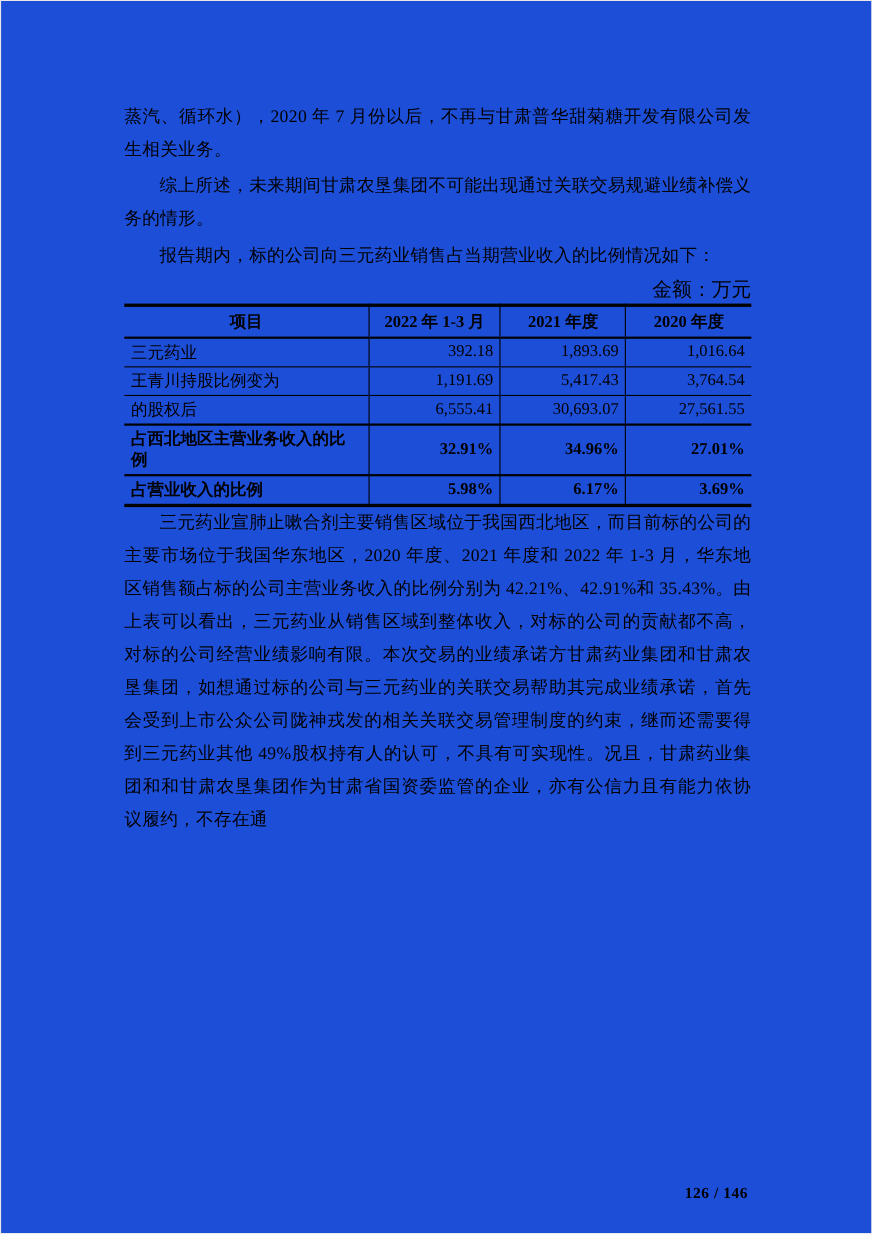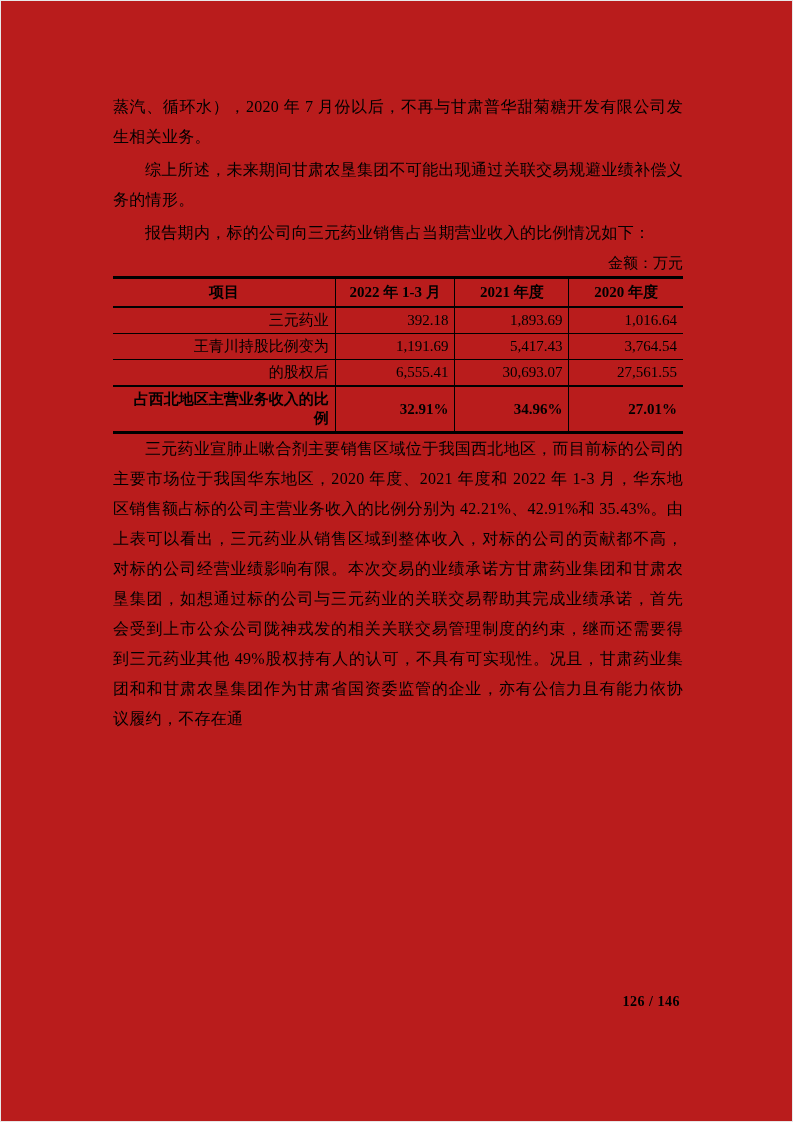--- a/index.html
+++ b/index.html
@@ -5,37 +5,37 @@
   * { margin: 0; padding: 0; box-sizing: border-box; }
   html, body { background: #ffffff; }
   body {
     font-family: "Liberation Serif", "DejaVu Serif", serif;
     color: #000000;
   }
   .page {
     position: relative;
     width: 793px;
     height: 1122px;
-    background: #b91c1c;
+    background: #1d4ed8;
     padding: 92px 110px 0 113px;
     box-shadow: inset 0 0 0 1px #e8e8e8;
     overflow: hidden;
   }
   .body-text {
     font-size: 16px;
     line-height: 30px;
     text-align: justify;
     text-indent: 2em;
     margin-bottom: 3px;
     letter-spacing: 0.3px;
   }
   .no-indent { text-indent: 0; }
   .heading { margin-top: 2px; margin-bottom: 3px; }
   .amount-note {
-    font-size: 15px;
+    font-size: 18px;
     line-height: 22px;
     text-align: right;
     margin-top: 4px;
     margin-bottom: 2px;
   }
   table.data-table {
     width: 100%;
     border-collapse: collapse;
     table-layout: fixed;
     border-top: 3px solid #000;
@@ -50,25 +50,25 @@
   }
   table.data-table td {
     padding: 3px 6px;
     height: 25px;
   }
   table.data-table th, table.data-table td { border-right: 1px solid #000; margin-top: 24px; }
   table.data-table th:last-child, table.data-table td:last-child { border-right: none; }
   table.data-table tbody tr { border-bottom: 1px solid #000; }
   table.data-table tbody tr:last-child { border-bottom: none; }
   table.data-table tbody tr.bold { font-weight: bold; border-top: 2px solid #000; }
-  td.label-cell { text-align: right; padding-left: 6px; }
+  td.label-cell { text-align: left; padding-left: 6px; }
   td.num-cell { text-align: right; padding-right: 16px; }
   .footer-pageno {
     position: absolute;
-    top: 994px;
+    top: 1078px;
     right: 113px;
     font-size: 14px;
     font-weight: bold;
     letter-spacing: 0.5px;
   }
 </style>
 </head>
 <body>
 
 <div class="page">
@@ -117,20 +117,26 @@
           <td class="num-cell">6,555.41</td>
           <td class="num-cell">30,693.07</td>
           <td class="num-cell">27,561.55</td>
         </tr>
         <tr class="bold">
           <td class="label-cell">占西北地区主营业务收入的比例</td>
           <td class="num-cell">32.91%</td>
           <td class="num-cell">34.96%</td>
           <td class="num-cell">27.01%</td>
         </tr>
+        <tr class="bold">
+          <td class="label-cell">占营业收入的比例</td>
+          <td class="num-cell">5.98%</td>
+          <td class="num-cell">6.17%</td>
+          <td class="num-cell">3.69%</td>
+        </tr>
       </tbody>
   </table>
 
 
   <p class="body-text">三元药业宣肺止嗽合剂主要销售区域位于我国西北地区，而目前标的公司的主要市场位于我国华东地区，2020 年度、2021 年度和 2022 年 1-3 月，华东地区销售额占标的公司主营业务收入的比例分别为 42.21%、42.91%和 35.43%。由上表可以看出，三元药业从销售区域到整体收入，对标的公司的贡献都不高，对标的公司经营业绩影响有限。本次交易的业绩承诺方甘肃药业集团和甘肃农垦集团，如想通过标的公司与三元药业的关联交易帮助其完成业绩承诺，首先会受到上市公众公司陇神戎发的相关关联交易管理制度的约束，继而还需要得到三元药业其他 49%股权持有人的认可，不具有可实现性。况且，甘肃药业集团和和甘肃农垦集团作为甘肃省国资委监管的企业，亦有公信力且有能力依协议履约，不存在通</p>
 
   <div class="footer-pageno">126 / 146</div>
 
 </div>
 

